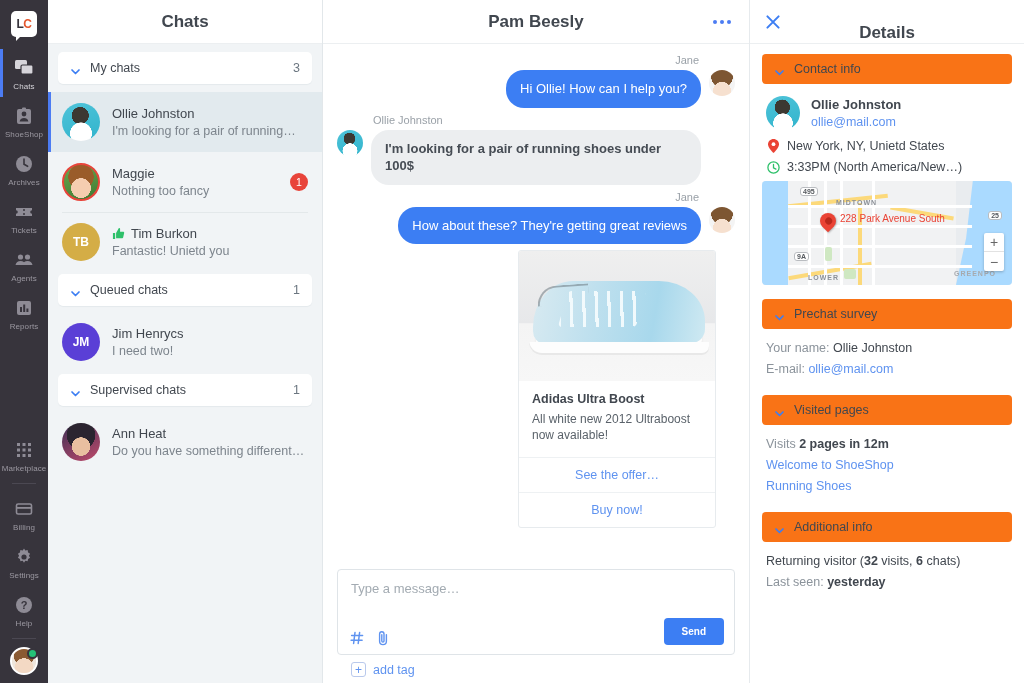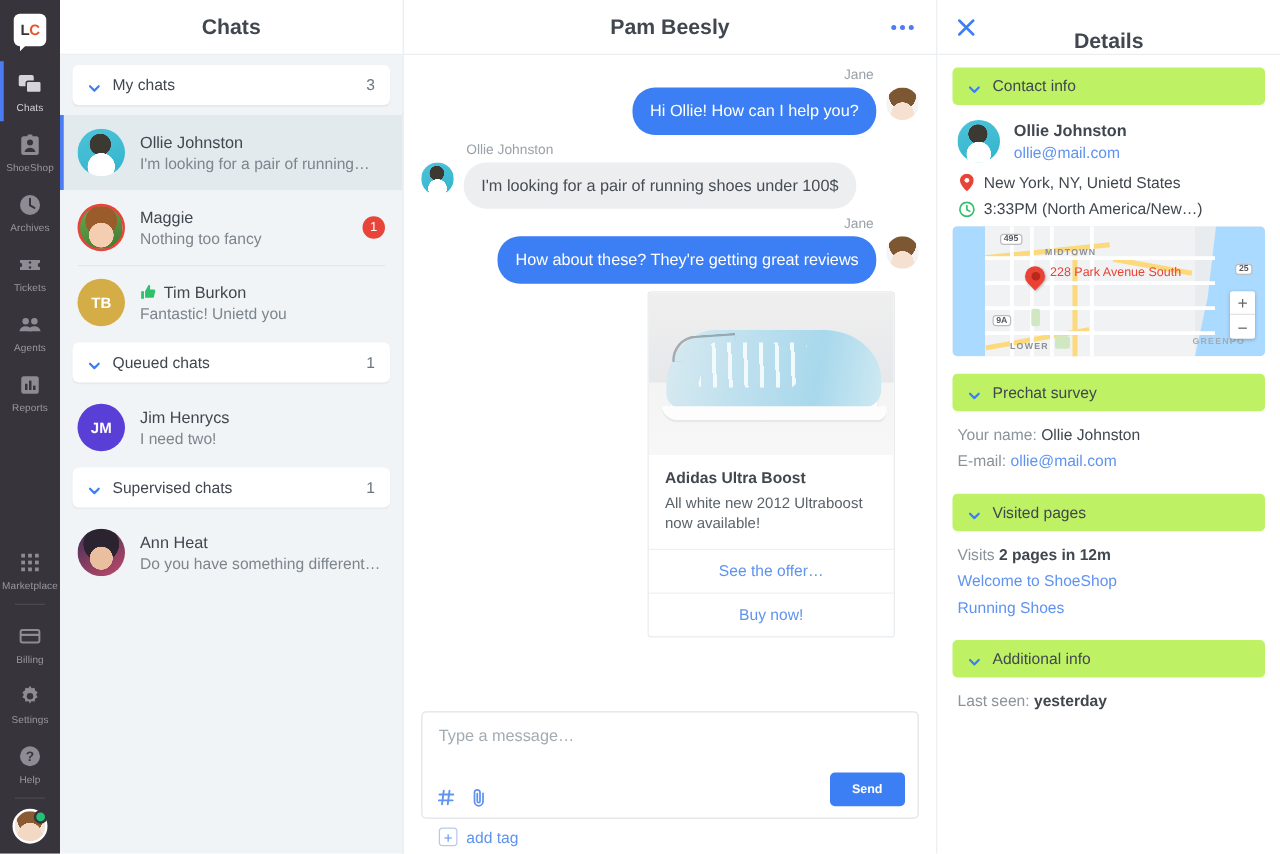--- a/index.html
+++ b/index.html
@@ -156,21 +156,21 @@
   .msg-author { font-size:11px; color:#9aa1a8; margin-bottom:4px; }
   .msg-author.right { text-align:right; padding-right:36px; }
   .msg-author.left { padding-left:36px; }
   .msg-line { display:flex; align-items:flex-start; }
   .msg-line.right { justify-content:flex-end; }
   .bubble {
     max-width: 330px; padding: 10px 14px; border-radius: 18px;
     font-size: 13px; line-height:1.35;
   }
   .bubble.out { background:#3c7ef3; color:#fff; border-bottom-right-radius:18px; }
-  .bubble.in  { background:#eceef0; color:#464c54; }
+  .bubble.in  { background:#eceef0; color:#464c54;font-weight:bold; }
   .msg-av {
     width:26px; height:26px; border-radius:50%; flex:0 0 26px; overflow:hidden;
   }
   .msg-av.jane {
     margin-left:8px;
     background: radial-gradient(circle at 50% 80%, #f6e0cf 0 36%, transparent 37%),
                 radial-gradient(circle at 50% 26%, #7d5632 0 46%, transparent 47%),
                 linear-gradient(#f4f4f4,#f4f4f4);
   }
   .msg-av.ollie {
@@ -242,21 +242,21 @@
 
   
   .details { width:274px; flex:0 0 274px; height:683px; background:#fff; display:flex; flex-direction:column; }
   .d-header { height:44px; display:flex; align-items:flex-end; justify-content:center; position:relative;
               border-bottom:1px solid #eceff1; }
   .d-header h1 { font-size:17px; color:#41474f; font-weight:bold; }
   .close-btn { position:absolute; left:14px; top:50%; transform:translateY(-50%); cursor:pointer;
                width:18px; height:18px; }
   .d-body { flex:1 1 auto; overflow:hidden; padding: 10px 12px 0 12px; }
   .sec-bar {
-    background:#bef264; border-radius:4px; height:30px; display:flex; align-items:center;
+    background:#f97316; border-radius:4px; height:30px; display:flex; align-items:center;
     padding: 0 12px; margin-bottom: 12px; cursor:pointer;
   }
   .sec-bar .title { font-size:12.5px; color:#41474f; }
   .contact-top { display:flex; align-items:center; margin-bottom: 9px; padding-left:4px; }
   .contact-av { width:34px; height:34px; border-radius:50%; margin-right:11px; flex:0 0 34px;
     background: radial-gradient(circle at 50% 80%, #ffffff 0 30%, transparent 31%),
                 radial-gradient(circle at 48% 33%, #3c3832 0 26%, transparent 27%),
                 linear-gradient(160deg,#4ec3d9,#31b4cc);
   }
   .contact-name { font-size:13px; color:#41474f; font-weight:bold; margin-bottom:3px; }
@@ -731,20 +731,23 @@
       <div class="sec-bar">
         <span class="chev">
           <svg width="11" height="11" viewBox="0 0 11 11">
               <path d="M2 4l3.5 3.5L9 4" stroke="#3c7ef3" stroke-width="1.7" fill="none" stroke-linecap="round" stroke-linejoin="round"></path>
             </svg>
         </span>
         <span class="title">Additional info</span>
       </div>
 
       <div class="kv">
+        <span>Returning visitor (</span><span class="v bold">32</span><span> visits, </span><span class="v bold">6</span><span> chats)</span>
+      </div>
+      <div class="kv">
         <span class="k">Last seen:</span>
         <span class="v bold">yesterday</span>
       </div>
 
     </div>
   </div>
 
 </div>
 
 </body></html>

